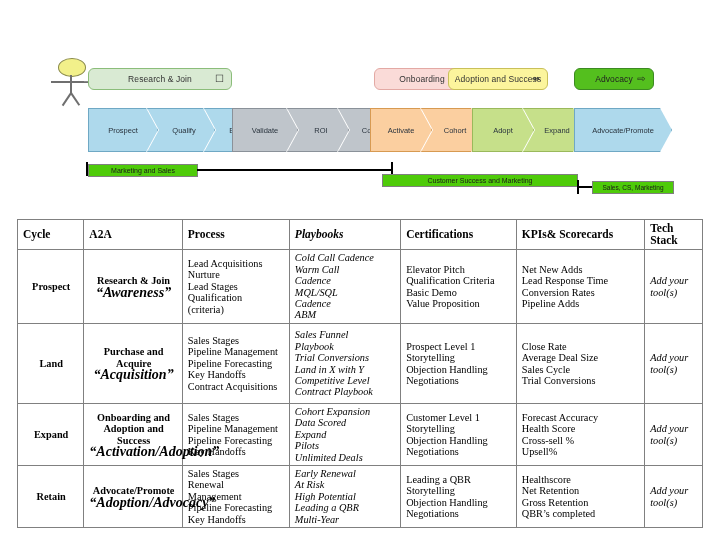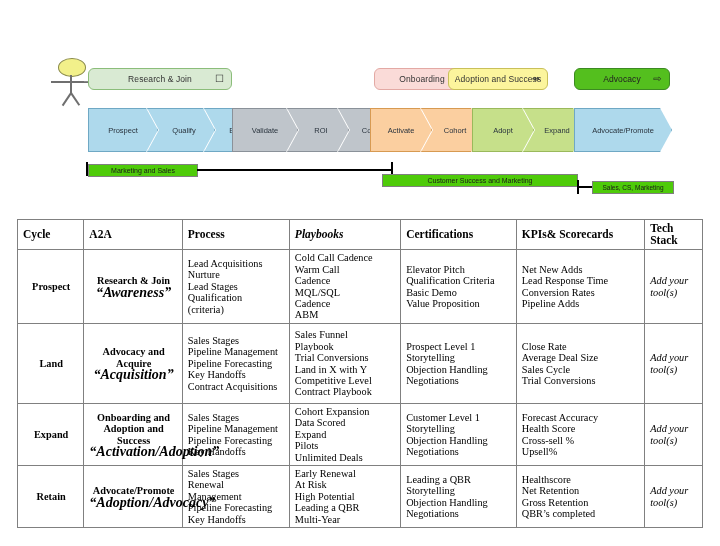--- a/index.html
+++ b/index.html
@@ -101,21 +101,21 @@
     right: 6px; top: 4px;
     width: 11px; height: 11px;
     font-size: 10px;
     line-height: 11px;
     text-align: center;
   }
   .pill-1 { left: 88px;  width: 144px; background: #d9ead3; border: 1px solid #8bbd7a; color: #333; }
   .pill-2 { left: 236px; width: 134px; background: #4ea72e; border: 1px solid #3c8a22; color: #ffffff; }
   .pill-3 { left: 374px; width: 96px;  background: #fadbd8; border: 1px solid #e3a9a4; color: #333; }
   .pill-4 { left: 448px; width: 100px; background: #fcf59d; border: 1px solid #c9c05a; color: #333; }
-  .pill-5 { left: 574px; width: 96px;  background: #54bf1e; border: 1px solid #3c8a22; color: #222; }
+  .pill-5 { left: 574px; width: 80px;  background: #54bf1e; border: 1px solid #3c8a22; color: #222; }
 
   
   .chev {
     position: absolute;
     top: 108px;
     height: 44px;
     box-sizing: border-box;
     font-family: "Liberation Sans", sans-serif;
     font-size: 7.5px;
     color: #29333d;
@@ -194,21 +194,21 @@
     font-weight: bold;
     font-size: 11.2px;
   }
   td.a2a .sub {
     display: block;
     font-weight: bold;
     font-style: italic;
     font-size: 14px;
     margin-top: 0px;
   }
-  td.play { }
+  td.play { font-style: italic; }
   td.tech { font-style: italic; font-size: 9.8px; line-height: 11px; }
   .lines div { white-space: nowrap; }
 </style>
 </head>
 <body>
 
 <div id="diagram">
 
   <div class="actor">
     <div class="head"></div>
@@ -359,21 +359,21 @@
         <td class="tech">
           <div class="lines">
             <div>Add your</div>
             <div>tool(s)</div>
           </div>
         </td>
       </tr>
       <tr style="height: 80px;">
         <td class="cycle"><span>Land</span></td>
         <td class="a2a">
-          <div><span>Advocacy and Acquire</span><span class="sub">“Acquisition”</span></div>
+          <div><span>Purchase and Acquire</span><span class="sub">“Acquisition”</span></div>
         </td>
         <td>
           <div class="lines">
             <div>Sales Stages</div>
             <div>Pipeline Management</div>
             <div>Pipeline Forecasting</div>
             <div>Key Handoffs</div>
             <div>Contract Acquisitions</div>
           </div>
         </td>

